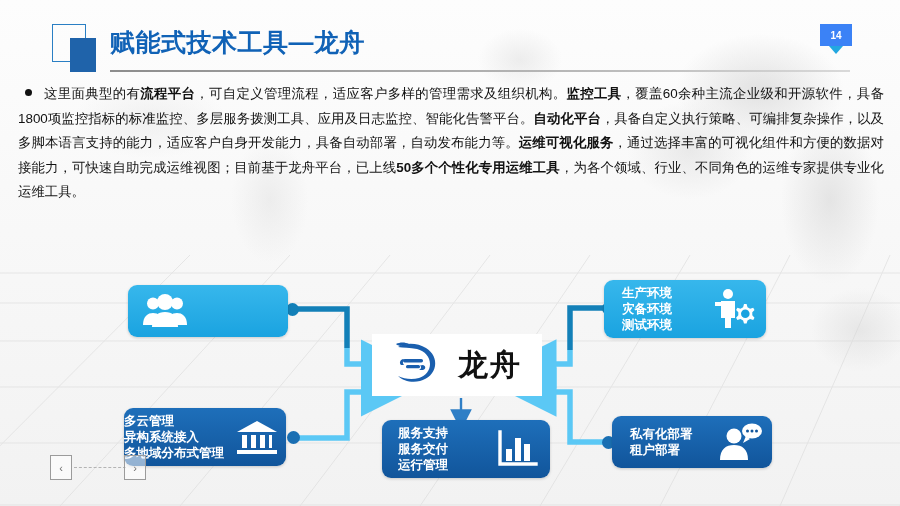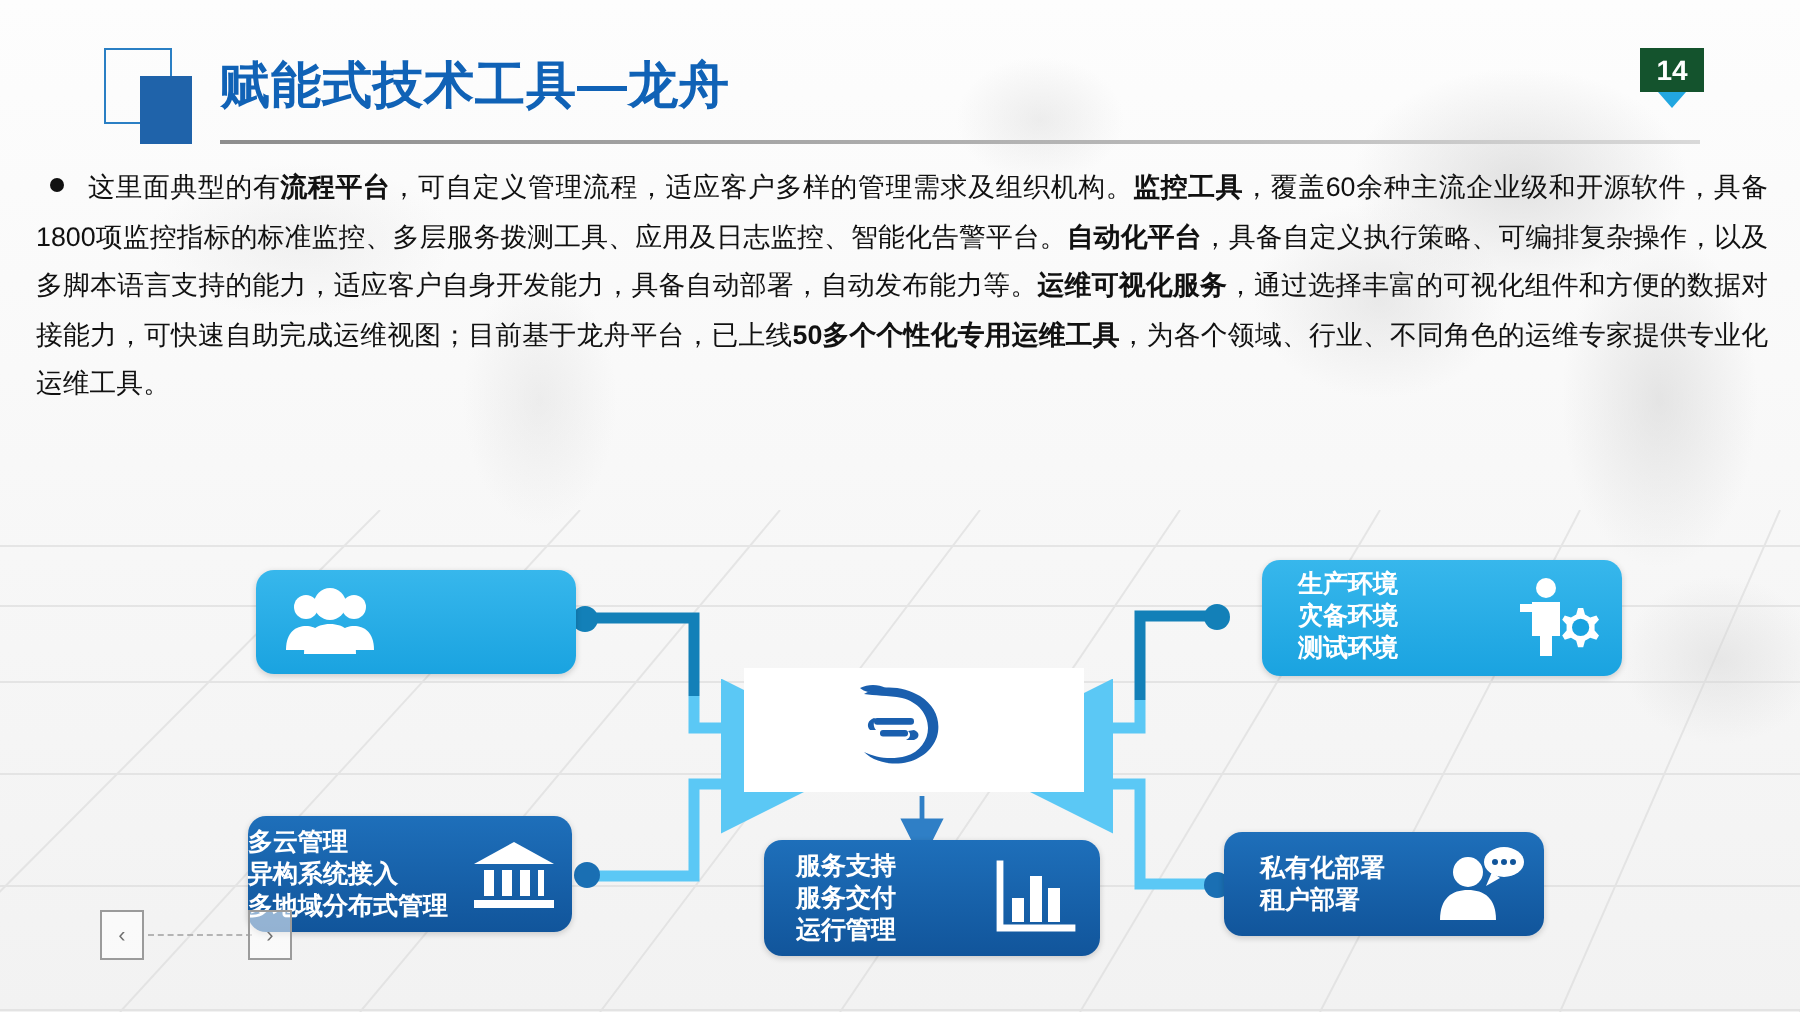--- a/index.html
+++ b/index.html
@@ -53,22 +53,22 @@
     position: absolute; left: 84px; top: 12px;
     font-size: 25px; font-weight: 700; color: #1062b6;
     letter-spacing: .5px; white-space: nowrap; text-align: right;
   }
   .hdr-rule {
     position: absolute; left: 84px; top: 56px; width: 740px; height: 2px;
     background: linear-gradient(90deg,#8d8d8d,#bdbdbd 70%,#d9d9d9);
   }
   .pagebadge {
     position: absolute; left: 820px; top: 24px;
-    width: 32px; height: 22px; background: #14532d;
-    color: #ffffff; font-size: 14px; font-weight: 700;
+    width: 32px; height: 22px; background: #3b82f6;
+    color: #ffffff; font-size: 10px; font-weight: 700;
     display: flex; align-items: center; justify-content: center;
   }
   .pagebadge::after {
     content: ""; position: absolute; left: 50%; top: 22px;
     transform: translateX(-50%);
     border-left: 7px solid transparent; border-right: 7px solid transparent;
     border-top: 8px solid #22a7e0;
   }
 
   
@@ -101,22 +101,22 @@
     white-space: nowrap;
   }
   .node .ico { display: flex; align-items: center; justify-content: center; }
 
   .node-tl { left: 128px; top: 17px; width: 160px; height: 52px;
              background: linear-gradient(180deg,#37b7ec,#1aa3e0); padding: 0 10px 0 14px; }
   .node-tl .labels { flex: 1; }
   .node-bl { left: 124px; top: 140px; width: 162px; height: 58px;
              background: linear-gradient(180deg,#1e6fba,#11559b); padding: 0 8px 0 0; }
   .node-bl .labels { flex: 1; }
-  .node-tr { left: 631px; top: 12px; width: 180px; height: 58px;
-             background: linear-gradient(180deg,#37b7ec,#1aa3e0); padding: 0 8px 0 18px; font-family: Liberation Mono, monospace; }
+  .node-tr { left: 604px; top: 12px; width: 162px; height: 58px;
+             background: linear-gradient(180deg,#37b7ec,#1aa3e0); padding: 0 8px 0 18px; }
   .node-tr .labels { flex: 1; }
   .node-br { left: 612px; top: 148px; width: 160px; height: 52px;
              background: linear-gradient(180deg,#1e6fba,#11559b); padding: 0 10px 0 18px; }
   .node-br .labels { flex: 1; }
   .node-bc { left: 382px; top: 152px; width: 168px; height: 58px;
              background: linear-gradient(180deg,#1e6fba,#11559b); padding: 0 10px 0 16px; }
   .node-bc .labels { flex: 1; }
 
   
   .dot { position: absolute; width: 13px; height: 13px; border-radius: 50%; }
@@ -324,20 +324,21 @@
       <svg class="mark" viewBox="0 0 62 52">
         <path d="M6,8 C14,3 26,4 34,9 C41,13.5 44,20 43,27 C42,34 36,40 28,42
                  C20,44 11,42 6,37 C12,40 20,41 27,39 C34,37 38,31 38,25
                  C38,18 33,12 25,10 C18,8.5 11,9 6,8 z" fill="#1a5fae"></path>
         <path d="M4,5 C8,3 13,3 17,5 C14,6 11,6.5 8,7 C6.5,6.5 5,6 4,5 z" fill="#1a5fae"></path>
         <rect x="11" y="20" width="20" height="3.4" rx="1.6" fill="#1a5fae"></rect>
         <rect x="14" y="26" width="14" height="3.2" rx="1.5" fill="#1a5fae"></rect>
         <path d="M11,20 C8,21 7,24 9,26 L12,26 C10.5,24.5 10.5,21.5 12,20.5 z" fill="#1a5fae"></path>
         <path d="M31,26 C34,27 34,30 31,31 L27,31 C29.5,30 29.5,27.5 28,26.5 z" fill="#1a5fae"></path>
       </svg>
+      <div class="wordmark">龙舟</div>
     </div>
 
   </div>
 
   <div class="navpair">
     <div class="dashline"></div>
     <div class="navbtn prev">‹</div>
     <div class="navbtn next">›</div>
   </div>
 

